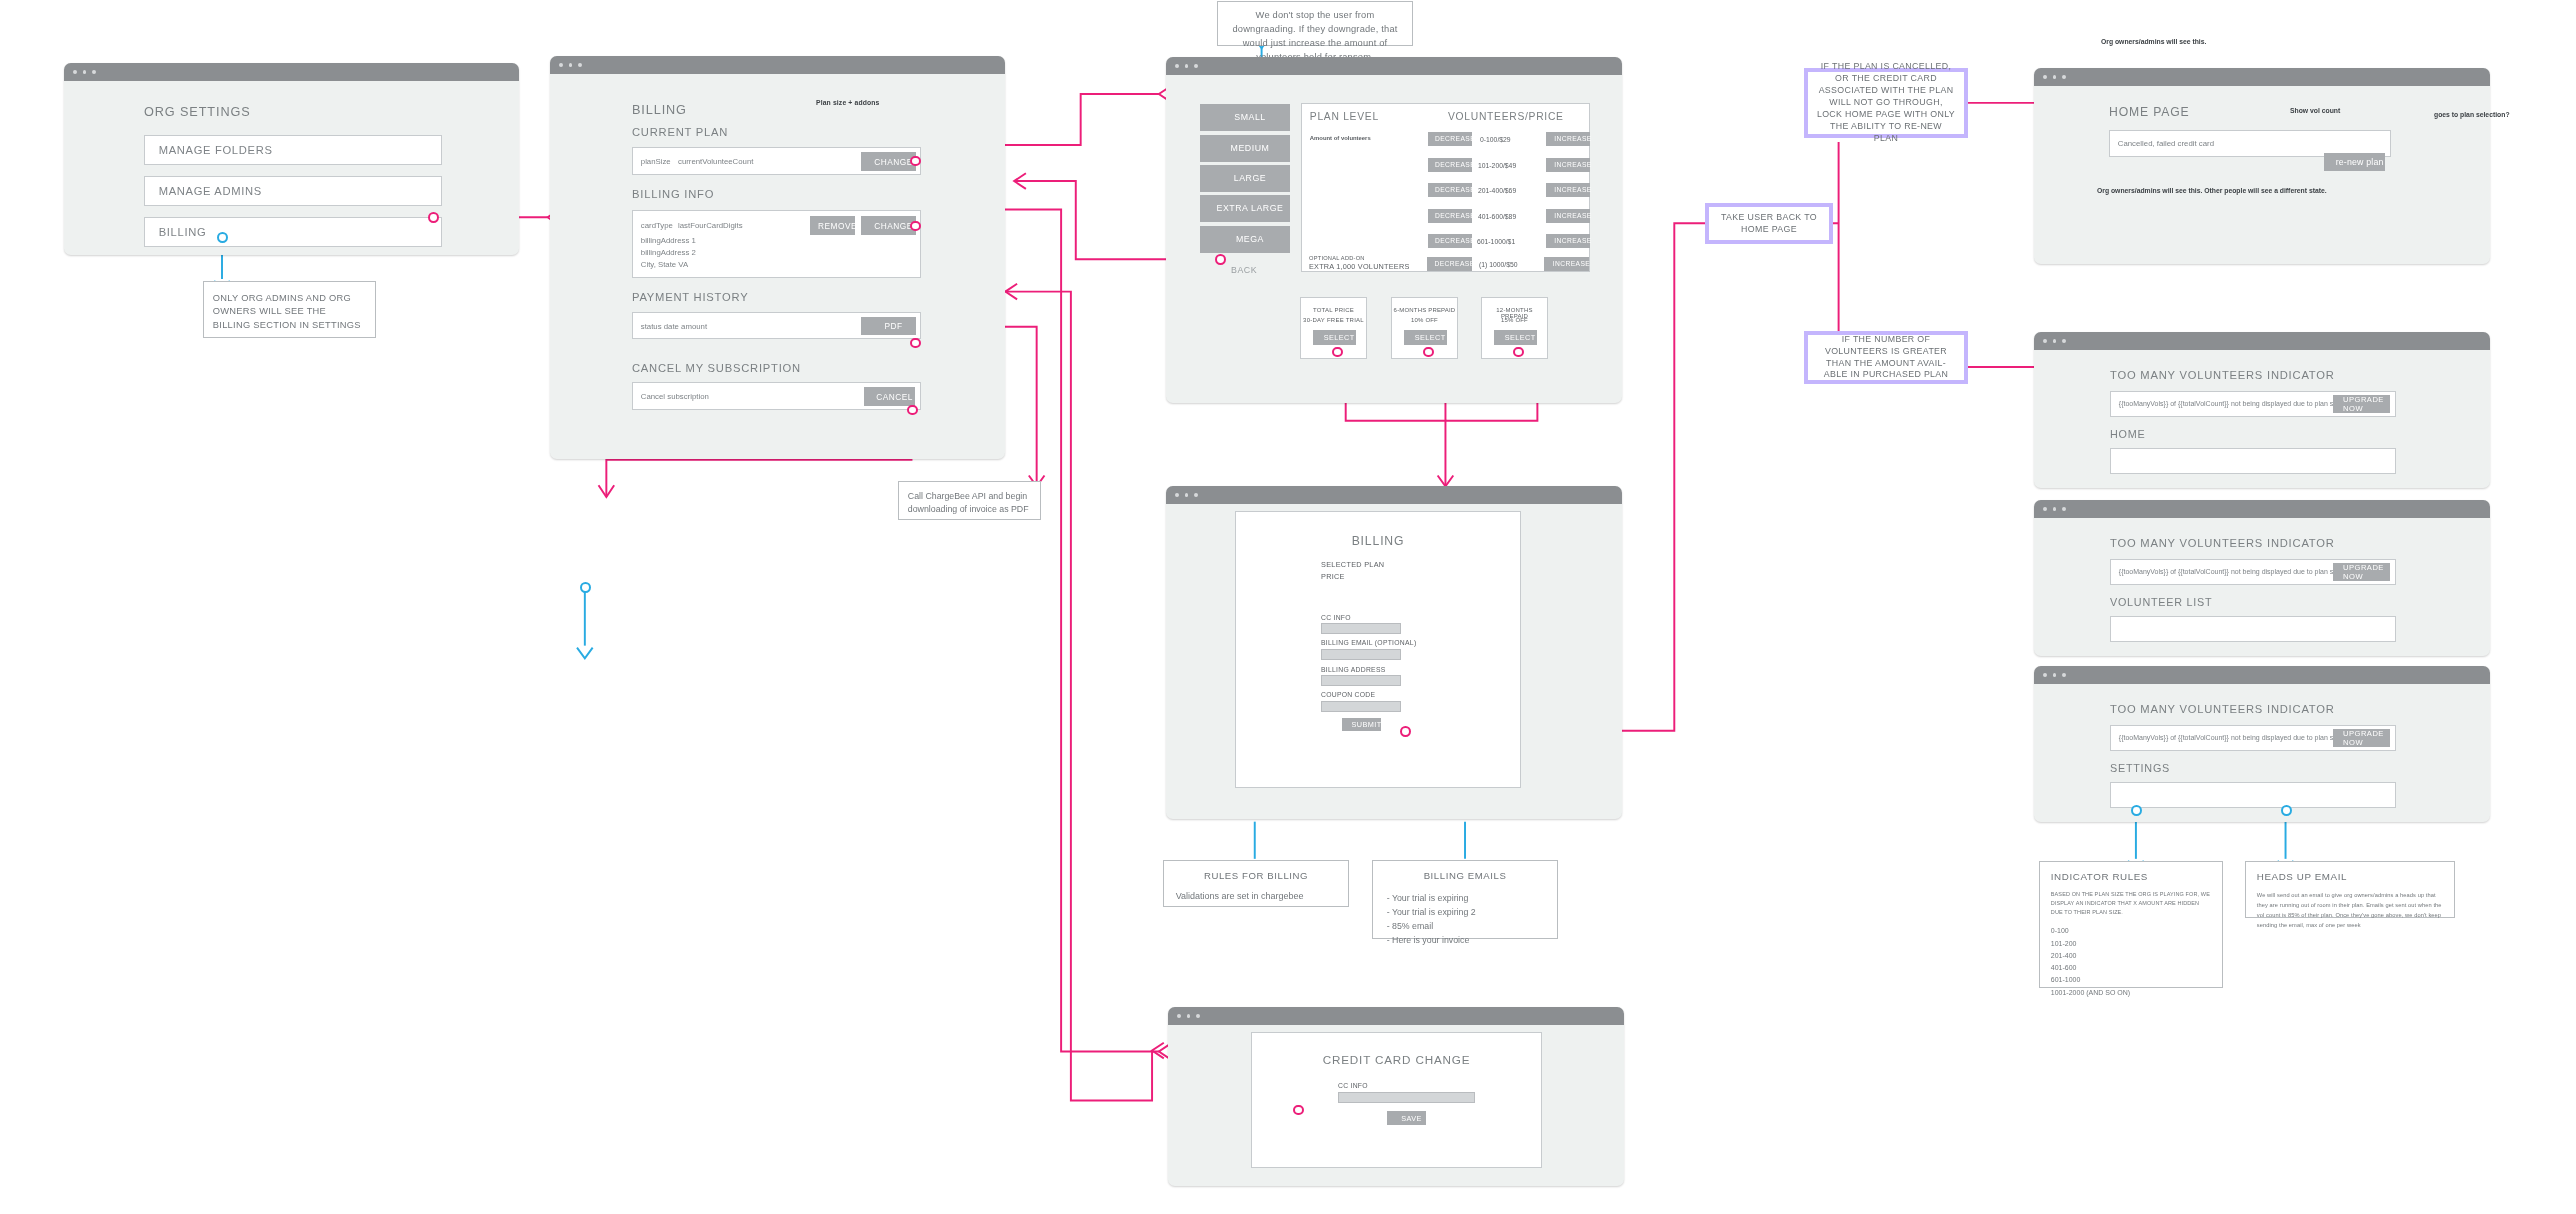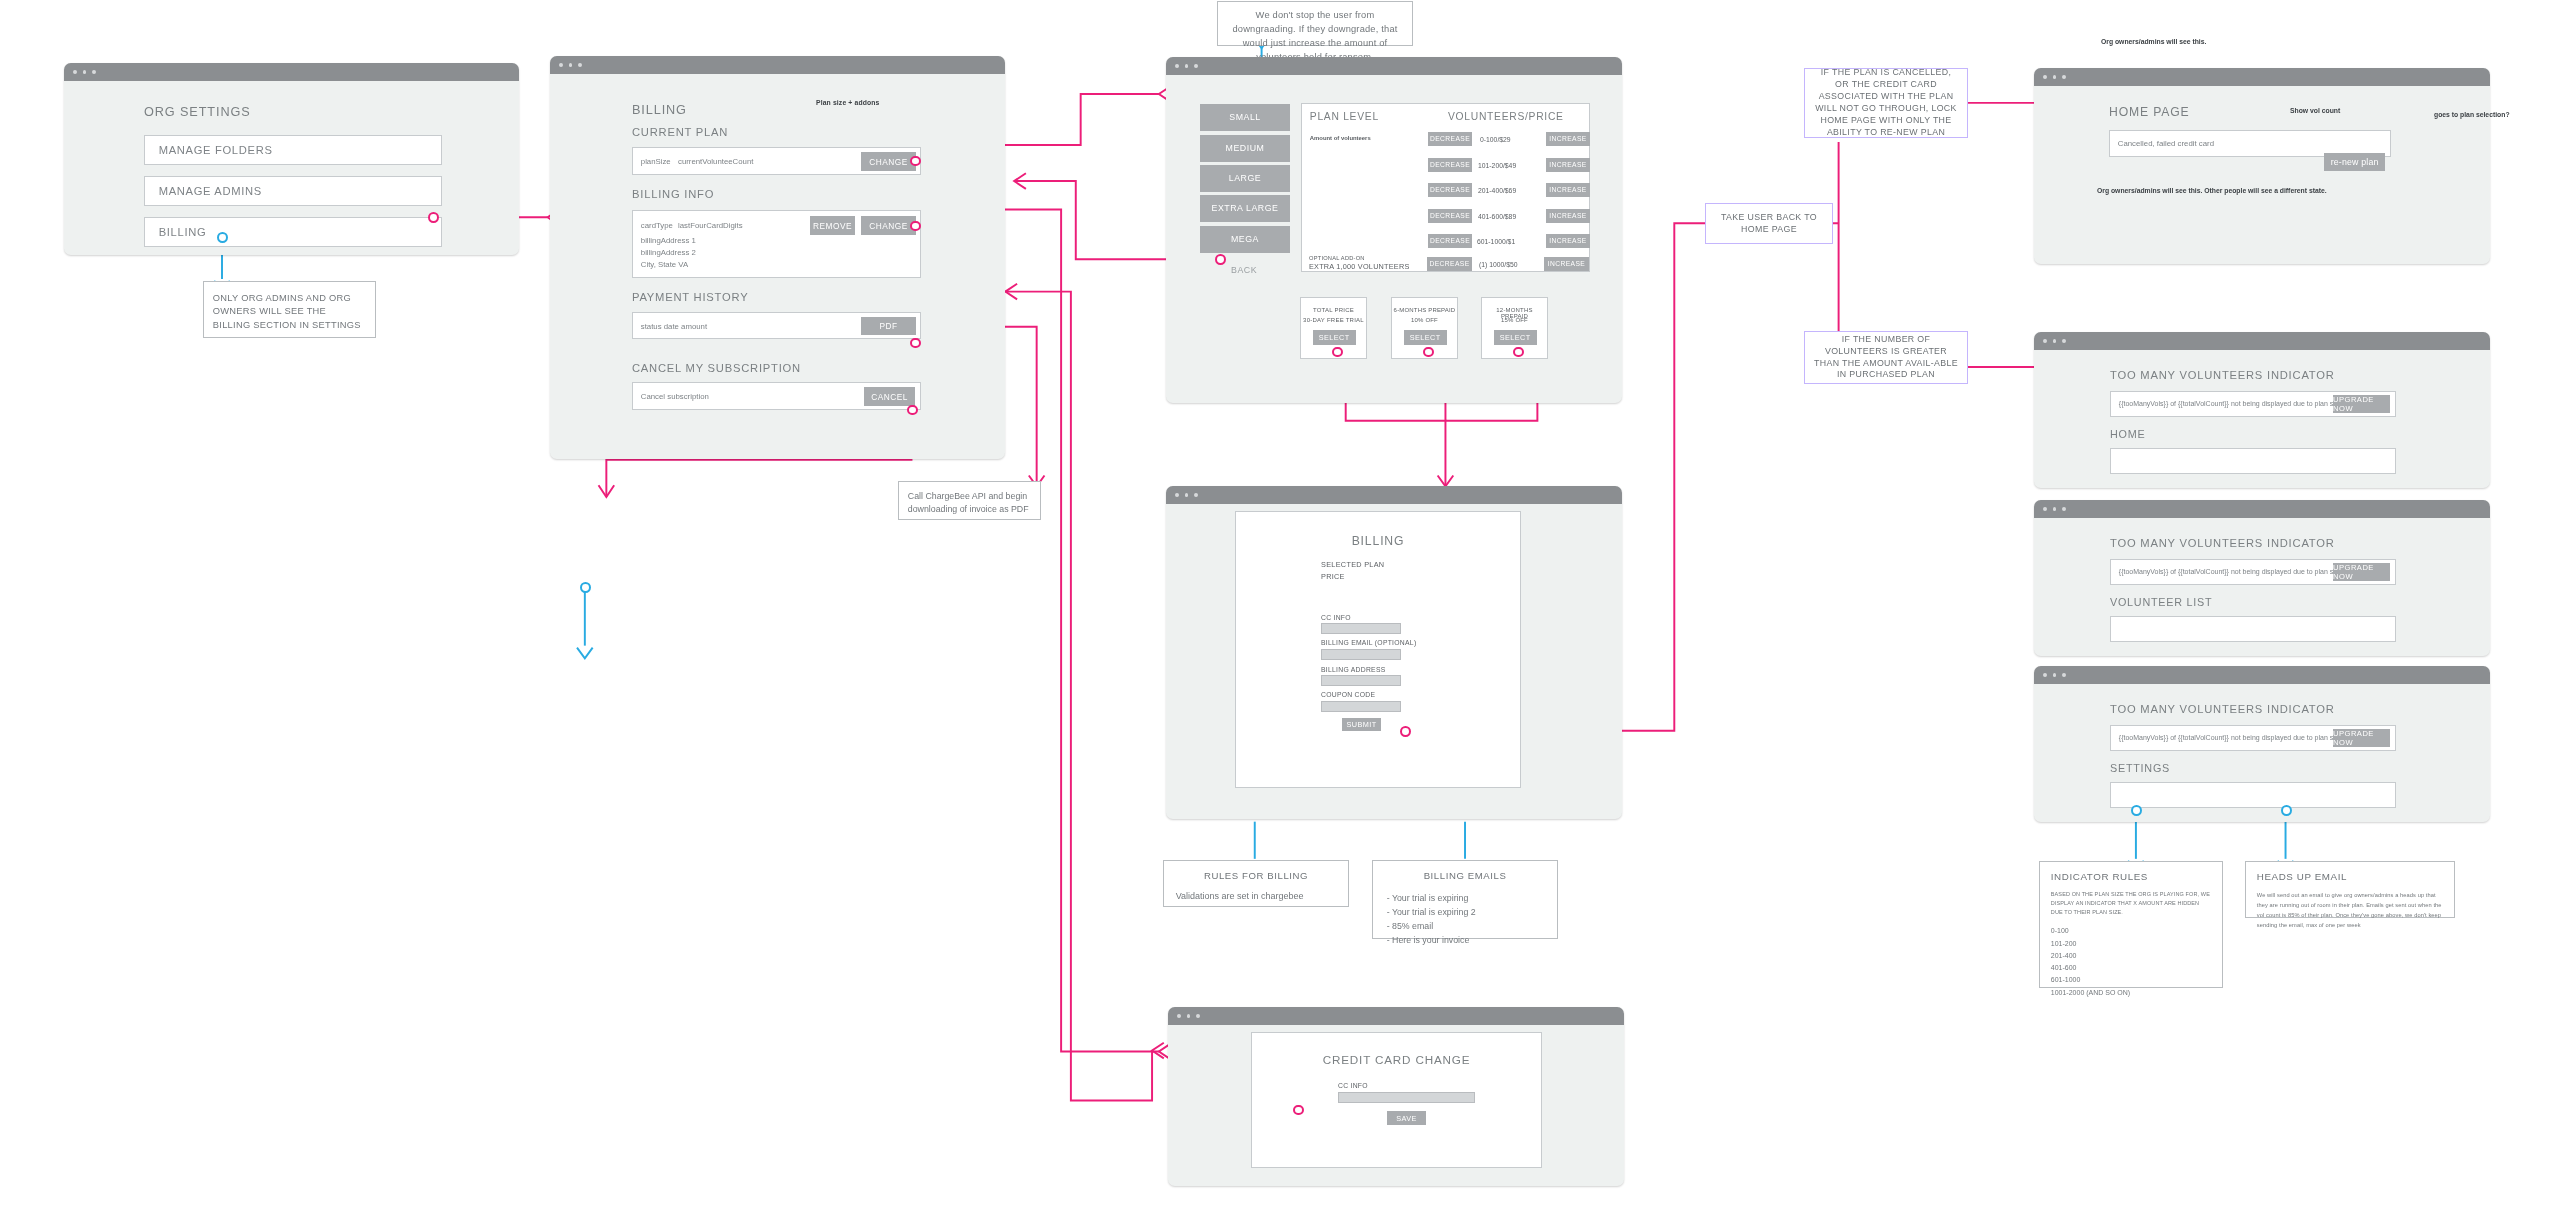--- a/index.html
+++ b/index.html
@@ -11,26 +11,26 @@
   .win .bar{height:17.6px;background:#8b8e91;border-radius:6.8px 6.8px 0 0;position:relative;}
   .win .bar .dot{width:3.9px;height:3.9px;border-radius:50%;background:#d7d9db;position:absolute;top:6.8px;}
   .win .bar .d1{left:8.8px}.win .bar .d2{left:18.6px}.win .bar .d3{left:28px}
   .win .body{position:relative;width:100%;height:calc(100% - 17.6px);}
 
   
   .wf-h{color:#7b8083;letter-spacing:.07em;font-weight:400;position:absolute;}
   .wf-box{position:absolute;background:#ffffff;border:1px solid #c7cbce;box-sizing:border-box;}
   .wf-box.plain{background:#fff;}
   .wf-label{position:absolute;color:#7e8387;}
-  .btn{position:absolute;background:#a8abae;color:#ffffff;display:flex;align-items:center;justify-content:center;letter-spacing:.06em;box-sizing:border-box;}
+  .btn{position:absolute;background:#a8abae;color:#ffffff;display:flex;align-items:center;justify-content:center;letter-spacing:.06em;box-sizing:border-box;padding-left:10px;}
   .field{position:absolute;background:#d3d6d8;border:1px solid #b9bcbf;box-sizing:border-box;}
   .note{position:absolute;background:#ffffff;border:1px solid #b9bdc0;box-sizing:border-box;color:#6f7478;}
   .note .nt{display:block;text-align:center;letter-spacing:.06em;color:#6f7478;}
   .note .nb{display:block;color:#72777b;}
-  .anno{position:absolute;background:#fff;border:1px solid #c4b5fd;box-sizing:border-box;display:flex;align-items:center;justify-content:center;text-align:center;color:#6b7074;letter-spacing:.04em;line-height:1.35;}
+  .anno{position:absolute;background:#fff;border:4px solid #c4b5fd;box-sizing:border-box;display:flex;align-items:center;justify-content:center;text-align:center;color:#6b7074;letter-spacing:.04em;line-height:1.35;}
   .tiny{position:absolute;color:#3c4145;font-weight:bold;}
   .cdot{position:absolute;width:10.8px;height:10.8px;border-radius:50%;border:2px solid #ec1e79;background:#fff;box-sizing:border-box;}
   .cdotb{position:absolute;width:10.8px;height:10.8px;border-radius:50%;border:2px solid #29abe2;background:#fff;box-sizing:border-box;}
   svg.ov{position:absolute;left:0;top:0;width:2576px;height:1215px;pointer-events:none;}
 </style>
 </head>
 <body>
 
 <div class="canvas">
 

